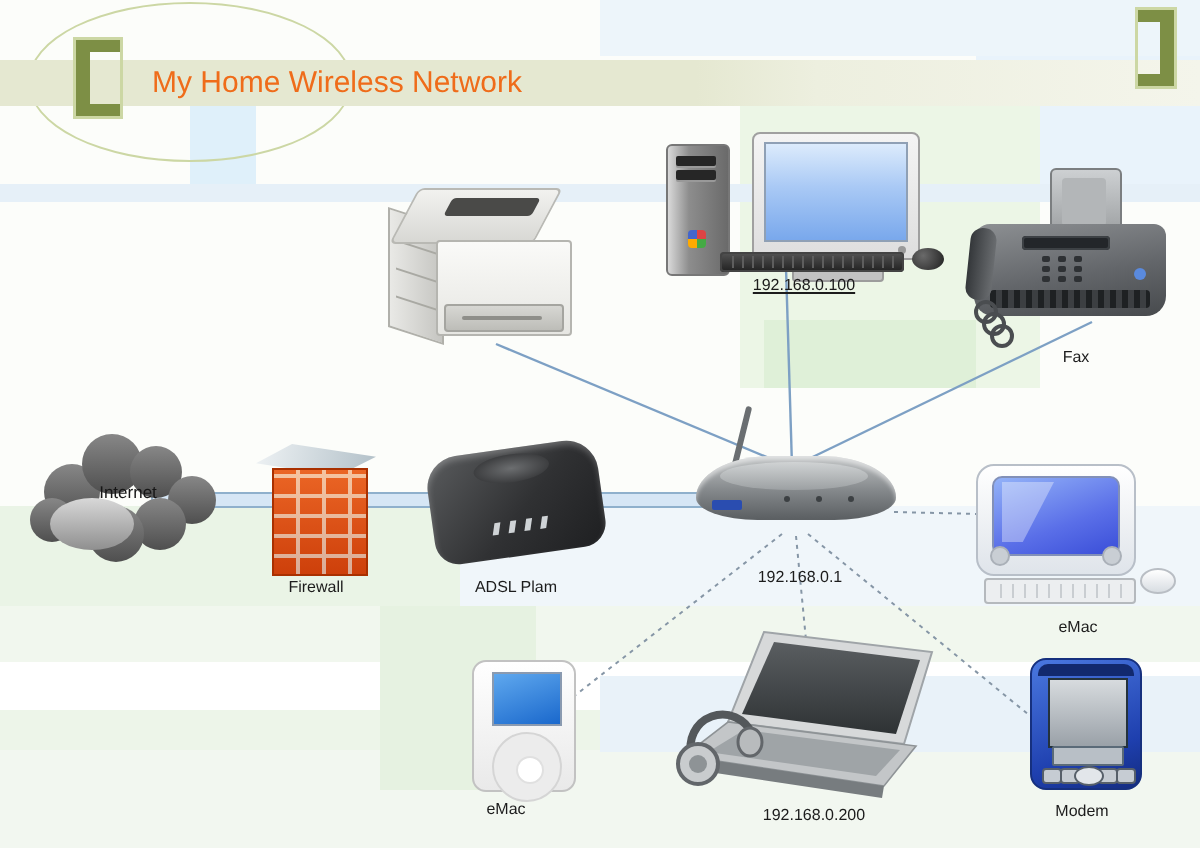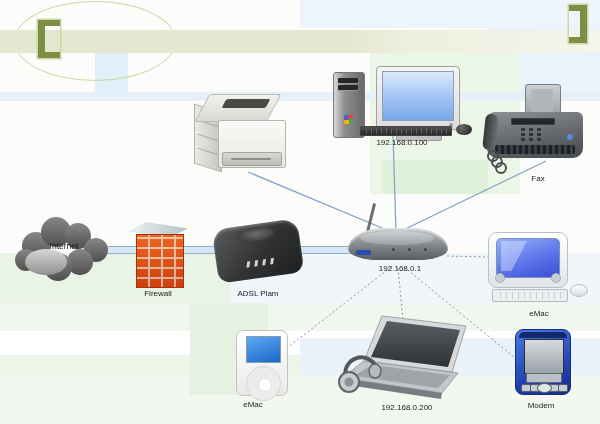--- a/index.html
+++ b/index.html
@@ -144,20 +144,21 @@
     <div class="bgrect" style="left:0;top:355px;width:600px;height:20px;background:#edf5e9;"></div>
     <div class="bgrect" style="left:0;top:375px;width:600px;height:49px;background:#f2f7f0;"></div>
     <div class="bgrect" style="left:190px;top:303px;width:78px;height:92px;background:#e6f2e1;"></div>
     <div class="bgrect" style="left:300px;top:338px;width:300px;height:38px;background:#e9f2f9;"></div>
   </div>
 
   <div class="ellipse"></div>
   <div class="banner"></div>
   <div class="bracket-l"></div>
   <div class="bracket-r"></div>
+  <div class="title">My Home Wireless Network</div>
 
   <svg id="wires" width="600" height="424">
     <rect x="76" y="246.5" width="320" height="7" fill="#d6e6f5" stroke="#8fb0cc" stroke-width="1"></rect>
     <line x1="248" y1="172" x2="394" y2="233" stroke="#7da0c4" stroke-width="1.2"></line>
     <line x1="393" y1="134" x2="396" y2="233" stroke="#7da0c4" stroke-width="1.2"></line>
     <line x1="546" y1="161" x2="397" y2="233" stroke="#7da0c4" stroke-width="1.2"></line>
     <line x1="391" y1="267" x2="282" y2="352" stroke="#8696a6" stroke-width="1" stroke-dasharray="2,2.5"></line>
     <line x1="398" y1="268" x2="403" y2="320" stroke="#8696a6" stroke-width="1" stroke-dasharray="2,2.5"></line>
     <line x1="404" y1="267" x2="520" y2="362" stroke="#8696a6" stroke-width="1" stroke-dasharray="2,2.5"></line>
     <line x1="447" y1="256" x2="490" y2="257" stroke="#8696a6" stroke-width="1" stroke-dasharray="2,2.5"></line>
@@ -314,23 +315,23 @@
       <div class="pm-scr"></div>
       <div class="pm-g"></div>
       <div class="pm-btn" style="left:5px;"></div>
       <div class="pm-btn" style="left:14px;"></div>
       <div class="pm-btn" style="left:33px;"></div>
       <div class="pm-btn" style="left:42px;"></div>
       <div class="pm-oval"></div>
     </div>
   </div>
 
-  <div class="lbl" style="left:352px;top:138px;width:100px;">192.168.0.100</div>
+  <div class="lbl" style="left:352px;top:138px;width:100px;text-decoration:underline;">192.168.0.100</div>
   <div class="lbl" style="left:508px;top:174px;width:60px;">Fax</div>
   <div class="lbl" style="left:118px;top:289px;width:80px;">Firewall</div>
   <div class="lbl" style="left:208px;top:289px;width:100px;">ADSL Plam</div>
-  <div class="lbl" style="left:350px;top:264px;width:100px;">192.168.0.1</div>
+  <div class="lbl" style="left:350px;top:284px;width:100px;">192.168.0.1</div>
   <div class="lbl" style="left:499px;top:309px;width:80px;">eMac</div>
   <div class="lbl" style="left:213px;top:400px;width:80px;">eMac</div>
   <div class="lbl" style="left:357px;top:403px;width:100px;">192.168.0.200</div>
   <div class="lbl" style="left:501px;top:401px;width:80px;">Modem</div>
 
 </div>
 
 </body></html>

